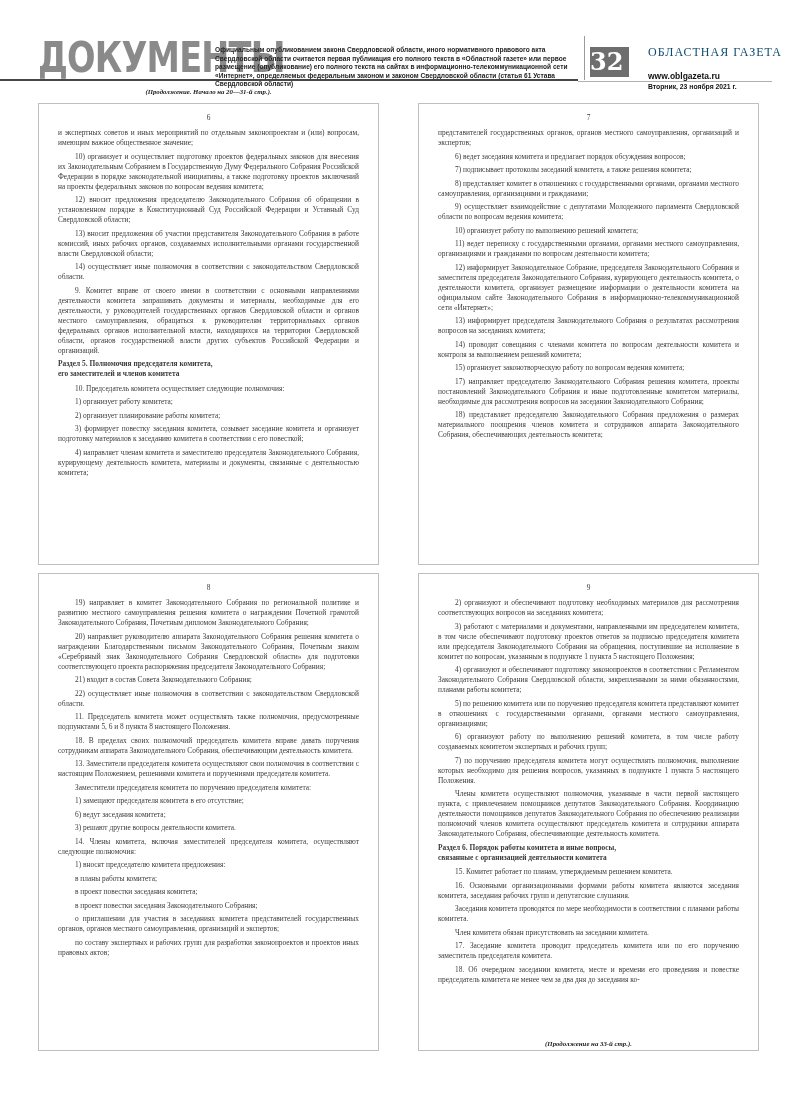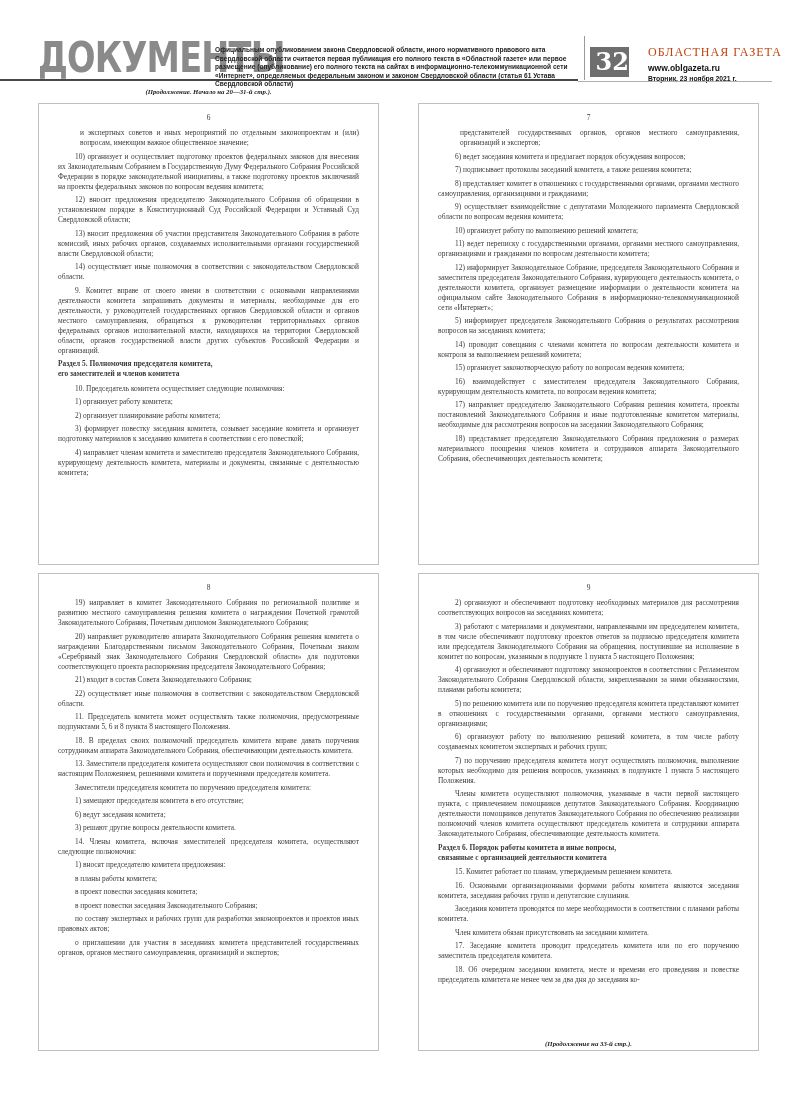--- a/index.html
+++ b/index.html
@@ -17,27 +17,27 @@
     white-space:nowrap;
   }
   .legal-note {
     position:absolute; left:215px; top:46px; width:362px;
     font-family:"Liberation Sans",sans-serif; font-weight:bold;
     font-size:6.6px; line-height:8.6px; color:#1f1f1f; text-align:left;
   }
   .header-divider-v { position:absolute; left:584px; top:36px; width:1px; height:44px; background:#9a9a9a; }
   .page-badge {
     position:absolute; left:590px; top:47px; width:39px; height:30px;
-    background:#6e6e6e; color:#ffffff; text-align:right;
+    background:#6e6e6e; color:#ffffff; text-align:left;
     font-family:"DejaVu Serif","Liberation Serif",serif; font-weight:bold;
     font-size:24px; line-height:30px;
   }
   .masthead { position:absolute; left:648px; top:46px; }
-  .masthead-title { font-family:"Liberation Serif",serif; font-size:12px; line-height:13px; letter-spacing:1px; color:#c2410c; }
-  .masthead-url   { font-family:"Liberation Sans",sans-serif; font-weight:bold; font-size:8.5px; line-height:10px; margin-top:4px; color:#111; }
+  .masthead-title { font-family:"Liberation Serif",serif; font-size:12px; line-height:13px; letter-spacing:1px; color:#0c4a6e; }
+  .masthead-url   { font-family:"Liberation Sans",sans-serif; font-weight:bold; font-size:8.5px; line-height:10px; margin-top:12px; color:#111; }
   .masthead-date  { font-family:"Liberation Sans",sans-serif; font-weight:bold; font-size:6.8px; line-height:8px; margin-top:2px; color:#111; }
   .rule-left  { position:absolute; left:0;   top:79px; width:578px; height:2px; background:#474747; }
   .rule-right { position:absolute; left:578px; top:81px; width:194px; height:1px; background:#b0b0b0; }
   
   .continuation-top {
     position:absolute; left:38px; top:88px; width:341px; text-align:center;
     font-weight:bold; font-style:italic; font-size:6.8px; color:#222;
   }
   .continuation-bottom {
     position:absolute; left:0; right:0; bottom:3px; text-align:center;
@@ -46,21 +46,21 @@
   
   .scan-box {
     position:absolute; width:341px; border:1px solid #bfbfbf; background:#fff;
     padding:9px 19px 6px 19px; overflow:hidden;
   }
   .scan-num { text-align:center; font-size:7.4px; line-height:10px; color:#3b3b3b; margin-bottom:5px; }
   .doc-para {
     font-size:7.4px; line-height:10px; text-align:justify; text-indent:17px;
     color:#3b3b3b; margin-bottom:3.5px;
   }
-  .doc-para.flush { text-indent:0;margin-left:22px; }
+  .doc-para.flush { text-indent:0; }
   .doc-heading {
     font-size:7.4px; line-height:10px; font-weight:bold; text-align:left;
     white-space:pre-line; color:#3b3b3b; margin:2px 0 4.5px 0;
   }
 </style>
 </head>
 <body>
 
 <div class="doc-title">ДОКУМЕНТЫ</div>
 <div class="legal-note">Официальным опубликованием закона Свердловской области, иного нормативного правового акта Свердловской области считается первая публикация его полного текста в «Областной газете» или первое размещение (опубликование) его полного текста на сайтах в информационно-телекоммуникационной сети «Интернет», определяемых федеральным законом и законом Свердловской области (статья 61 Устава Свердловской области)</div>
@@ -99,24 +99,23 @@
   <div class="scan-num">7</div>
   <div class="scan-body">
       <div class="doc-para flush">представителей государственных органов, органов местного самоуправления, организаций и экспертов;</div>
       <div class="doc-para">6) ведет заседания комитета и предлагает порядок обсуждения вопросов;</div>
       <div class="doc-para">7) подписывает протоколы заседаний комитета, а также решения комитета;</div>
       <div class="doc-para">8) представляет комитет в отношениях с государственными органами, органами местного самоуправления, организациями и гражданами;</div>
       <div class="doc-para">9) осуществляет взаимодействие с депутатами Молодежного парламента Свердловской области по вопросам ведения комитета;</div>
       <div class="doc-para">10) организует работу по выполнению решений комитета;</div>
       <div class="doc-para">11) ведет переписку с государственными органами, органами местного самоуправления, организациями и гражданами по вопросам деятельности комитета;</div>
       <div class="doc-para">12) информирует Законодательное Собрание, председателя Законодательного Собрания и заместителя председателя Законодательного Собрания, курирующего деятельность комитета, о деятельности комитета, организует размещение информации о деятельности комитета на официальном сайте Законодательного Собрания в информационно-телекоммуникационной сети «Интернет»;</div>
-      <div class="doc-para">5) информирует председателя Законодательного Собрания о результатах рассмотрения вопросов на заседаниях комитета;</div>
+      <div class="doc-para">13) информирует председателя Законодательного Собрания о результатах рассмотрения вопросов на заседаниях комитета;</div>
       <div class="doc-para">14) проводит совещания с членами комитета по вопросам деятельности комитета и контроля за выполнением решений комитета;</div>
       <div class="doc-para">15) организует законотворческую работу по вопросам ведения комитета;</div>
-      <div class="doc-para">16) взаимодействует с заместителем председателя Законодательного Собрания, курирующим деятельность комитета, по вопросам ведения комитета;</div>
       <div class="doc-para">17) направляет председателю Законодательного Собрания решения комитета, проекты постановлений Законодательного Собрания и иные подготовленные комитетом материалы, необходимые для рассмотрения вопросов на заседании Законодательного Собрания;</div>
       <div class="doc-para">18) представляет председателю Законодательного Собрания предложения о размерах материального поощрения членов комитета и сотрудников аппарата Законодательного Собрания, обеспечивающих деятельность комитета;</div>
     </div>
 </div>
 
 <div class="scan-box" style="left:38px; top:573px; height:478px;">
   <div class="scan-num">8</div>
   <div class="scan-body">
       <div class="doc-para">19) направляет в комитет Законодательного Собрания по региональной политике и развитию местного самоуправления решения комитета о награждении Почетной грамотой Законодательного Собрания, Почетным дипломом Законодательного Собрания;</div>
       <div class="doc-para">20) направляет руководителю аппарата Законодательного Собрания решения комитета о награждении Благодарственным письмом Законодательного Собрания, Почетным знаком «Серебряный знак Законодательного Собрания Свердловской области» для подготовки соответствующего проекта распоряжения председателя Законодательного Собрания;</div>
@@ -127,22 +126,22 @@
       <div class="doc-para">13. Заместители председателя комитета осуществляют свои полномочия в соответствии с настоящим Положением, решениями комитета и поручениями председателя комитета.</div>
       <div class="doc-para">Заместители председателя комитета по поручению председателя комитета:</div>
       <div class="doc-para">1) замещают председателя комитета в его отсутствие;</div>
       <div class="doc-para">6) ведут заседания комитета;</div>
       <div class="doc-para">3) решают другие вопросы деятельности комитета.</div>
       <div class="doc-para">14. Члены комитета, включая заместителей председателя комитета, осуществляют следующие полномочия:</div>
       <div class="doc-para">1) вносят председателю комитета предложения:</div>
       <div class="doc-para">в планы работы комитета;</div>
       <div class="doc-para">в проект повестки заседания комитета;</div>
       <div class="doc-para">в проект повестки заседания Законодательного Собрания;</div>
+      <div class="doc-para">о приглашении для участия в заседаниях комитета представителей государственных органов, органов местного самоуправления, организаций и экспертов;</div>
       <div class="doc-para">по составу экспертных и рабочих групп для разработки законопроектов и проектов иных правовых актов;</div>
-      <div class="doc-para">о приглашении для участия в заседаниях комитета представителей государственных органов, органов местного самоуправления, организаций и экспертов;</div>
     </div>
 </div>
 
 <div class="scan-box" style="left:418px; top:573px; height:478px;">
   <div class="scan-num">9</div>
   <div class="scan-body">
       <div class="doc-para">2) организуют и обеспечивают подготовку необходимых материалов для рассмотрения соответствующих вопросов на заседаниях комитета;</div>
       <div class="doc-para">3) работают с материалами и документами, направленными им председателем комитета, в том числе обеспечивают подготовку проектов ответов за подписью председателя комитета или председателя Законодательного Собрания на обращения, поступившие на исполнение в комитет по вопросам, указанным в подпункте 1 пункта 5 настоящего Положения;</div>
       <div class="doc-para">4) организуют и обеспечивают подготовку законопроектов в соответствии с Регламентом Законодательного Собрания Свердловской области, закрепленными за ними обязанностями, планами работы комитета;</div>
       <div class="doc-para">5) по решению комитета или по поручению председателя комитета представляют комитет в отношениях с государственными органами, органами местного самоуправления, организациями;</div>

